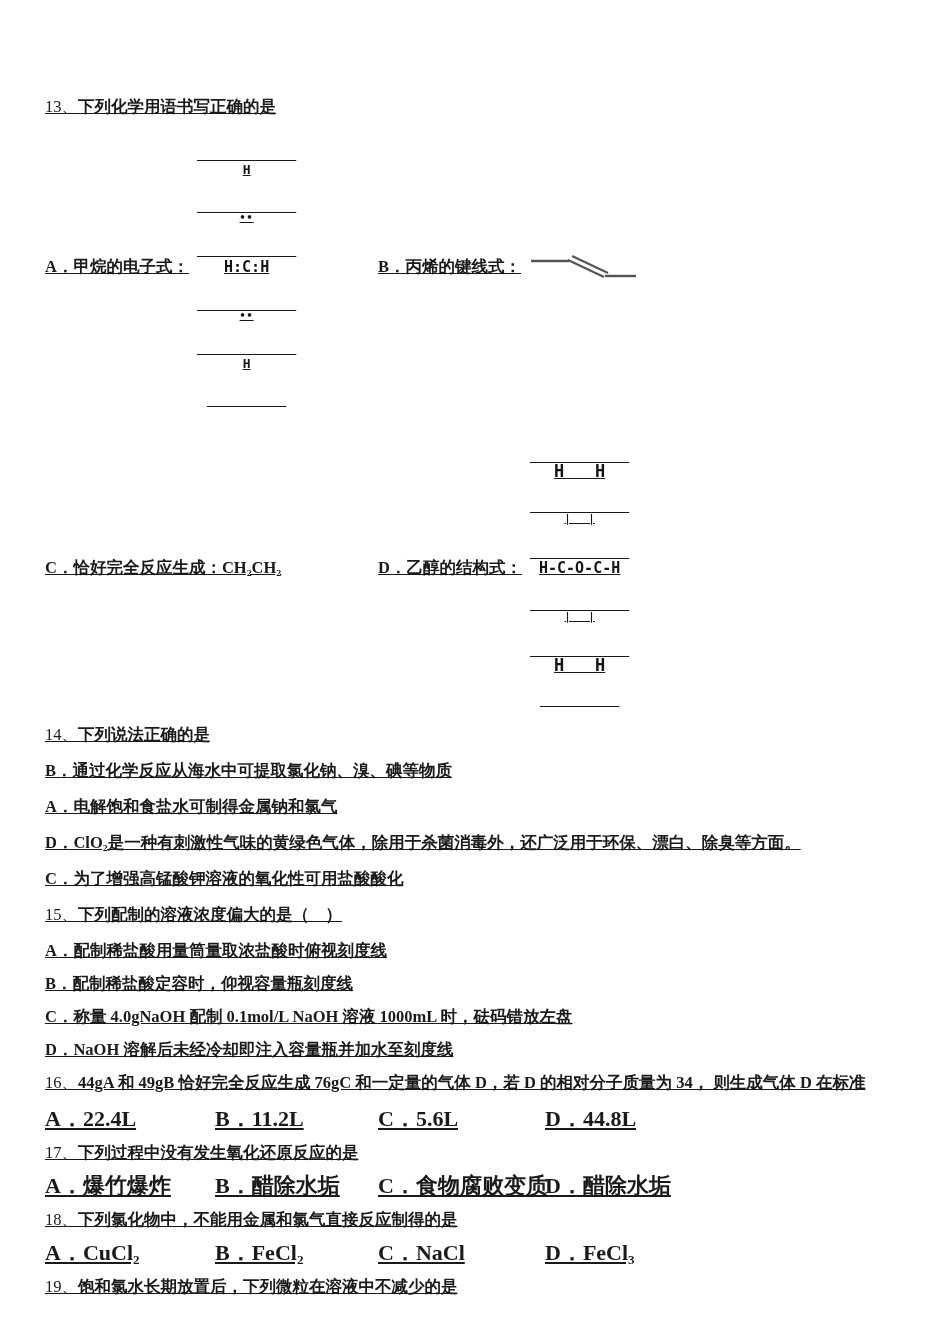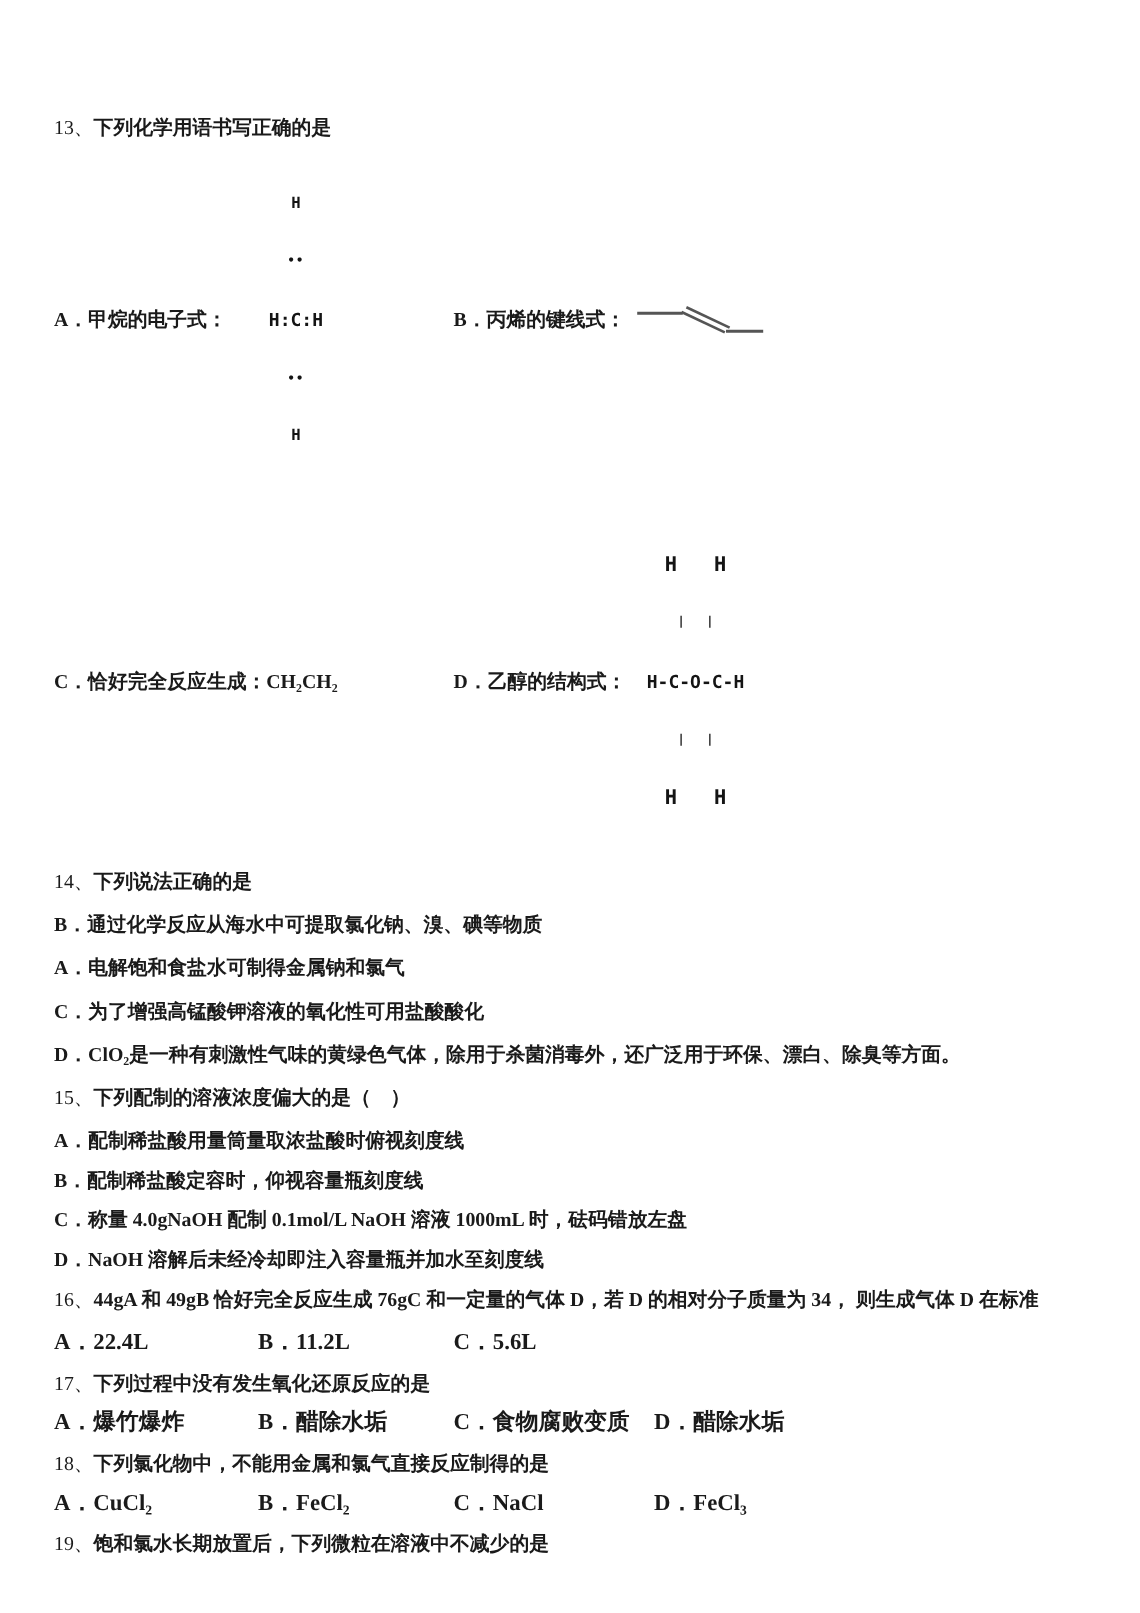--- a/index.html
+++ b/index.html
@@ -4,21 +4,21 @@
 <style>
   html,body{margin:0;padding:0;background:#ffffff;}
   .page{
     position:relative;
     width:950px;height:1344px;
     background:#ffffff;
     overflow:hidden;
     font-family:"Liberation Serif","DejaVu Serif",serif;
     color:#1a1a1a;
   }
-  .content{position:absolute;left:45px;top:95px;right:40px;}
+  .content{position:absolute;left:45px;top:95px;right:40px;text-decoration:underline;}
   .tline{
     font-size:16.5px;
     line-height:24px;
     margin:0 0 12px 0;
     white-space:nowrap;
     font-weight:600;
   }
   .tline .qnum{font-weight:400;}
   .mb6{margin-bottom:6px;}
   .mb9{margin-bottom:9px;}
@@ -43,21 +43,21 @@
   .sf div:nth-child(1),.sf div:nth-child(5){font-size:17px;line-height:12px;}
   .sf div:nth-child(2),.sf div:nth-child(4){font-size:10px;line-height:8px;}
   .sf div:nth-child(3){font-size:15px;line-height:14px;}
 
   .skeletal{margin-left:6px;}
 
   
   .optrow{
     display:grid;
     grid-template-columns:170px 163px 167px 1fr;
-    font-size:19px;line-height:24px;font-weight:600;
+    font-size:22px;line-height:24px;font-weight:600;
     margin:0 0 10px 0;white-space:nowrap;
   }
 </style>
 </head>
 <body>
 
 <div class="page">
   <div class="content">
 
     <div class="tline mb6"><span class="qnum">13、</span><span>下列化学用语书写正确的是</span></div>
@@ -96,34 +96,35 @@
           <div>H-C-O-C-H</div>
           <div>|   |</div>
           <div>H   H</div>
         </div>
       </div>
     </div>
 
     <div class="tline mb12"><span class="qnum">14、</span><span>下列说法正确的是</span></div>
     <div class="tline mb12">B．通过化学反应从海水中可提取氯化钠、溴、碘等物质</div>
     <div class="tline mb12">A．电解饱和食盐水可制得金属钠和氯气</div>
+    <div class="tline mb12">D．ClO₂是一种有刺激性气味的黄绿色气体，除用于杀菌消毒外，还广泛用于环保、漂白、除臭等方面。</div>
     <div class="tline mb12">C．为了增强高锰酸钾溶液的氧化性可用盐酸酸化</div>
-    <div class="tline mb12">D．ClO₂是一种有刺激性气味的黄绿色气体，除用于杀菌消毒外，还广泛用于环保、漂白、除臭等方面。</div>
 
     <div class="tline mb12"><span class="qnum">15、</span><span>下列配制的溶液浓度偏大的是（　）</span></div>
     <div class="tline mb9">A．配制稀盐酸用量筒量取浓盐酸时俯视刻度线</div>
     <div class="tline mb9">B．配制稀盐酸定容时，仰视容量瓶刻度线</div>
     <div class="tline mb9">C．称量 4.0gNaOH 配制 0.1mol/L NaOH 溶液 1000mL 时，砝码错放左盘</div>
     <div class="tline mb9">D．NaOH 溶解后未经冷却即注入容量瓶并加水至刻度线</div>
 
     <div class="tline mb12"><span class="qnum">16、</span><span>44gA 和 49gB 恰好完全反应生成 76gC 和一定量的气体 D，若 D 的相对分子质量为 34， 则生成气体 D 在标准</span></div>
     <div class="optrow">
       <span>A．22.4L</span>
       <span>B．11.2L</span>
       <span>C．5.6L</span>
+      <span>D．44.8L</span>
     </div>
 
     <div class="tline mb9"><span class="qnum">17、</span><span>下列过程中没有发生氧化还原反应的是</span></div>
     <div class="optrow">
       <span>A．爆竹爆炸</span>
       <span>B．醋除水垢</span>
       <span>C．食物腐败变质</span>
       <span>D．醋除水垢</span>
     </div>
 

